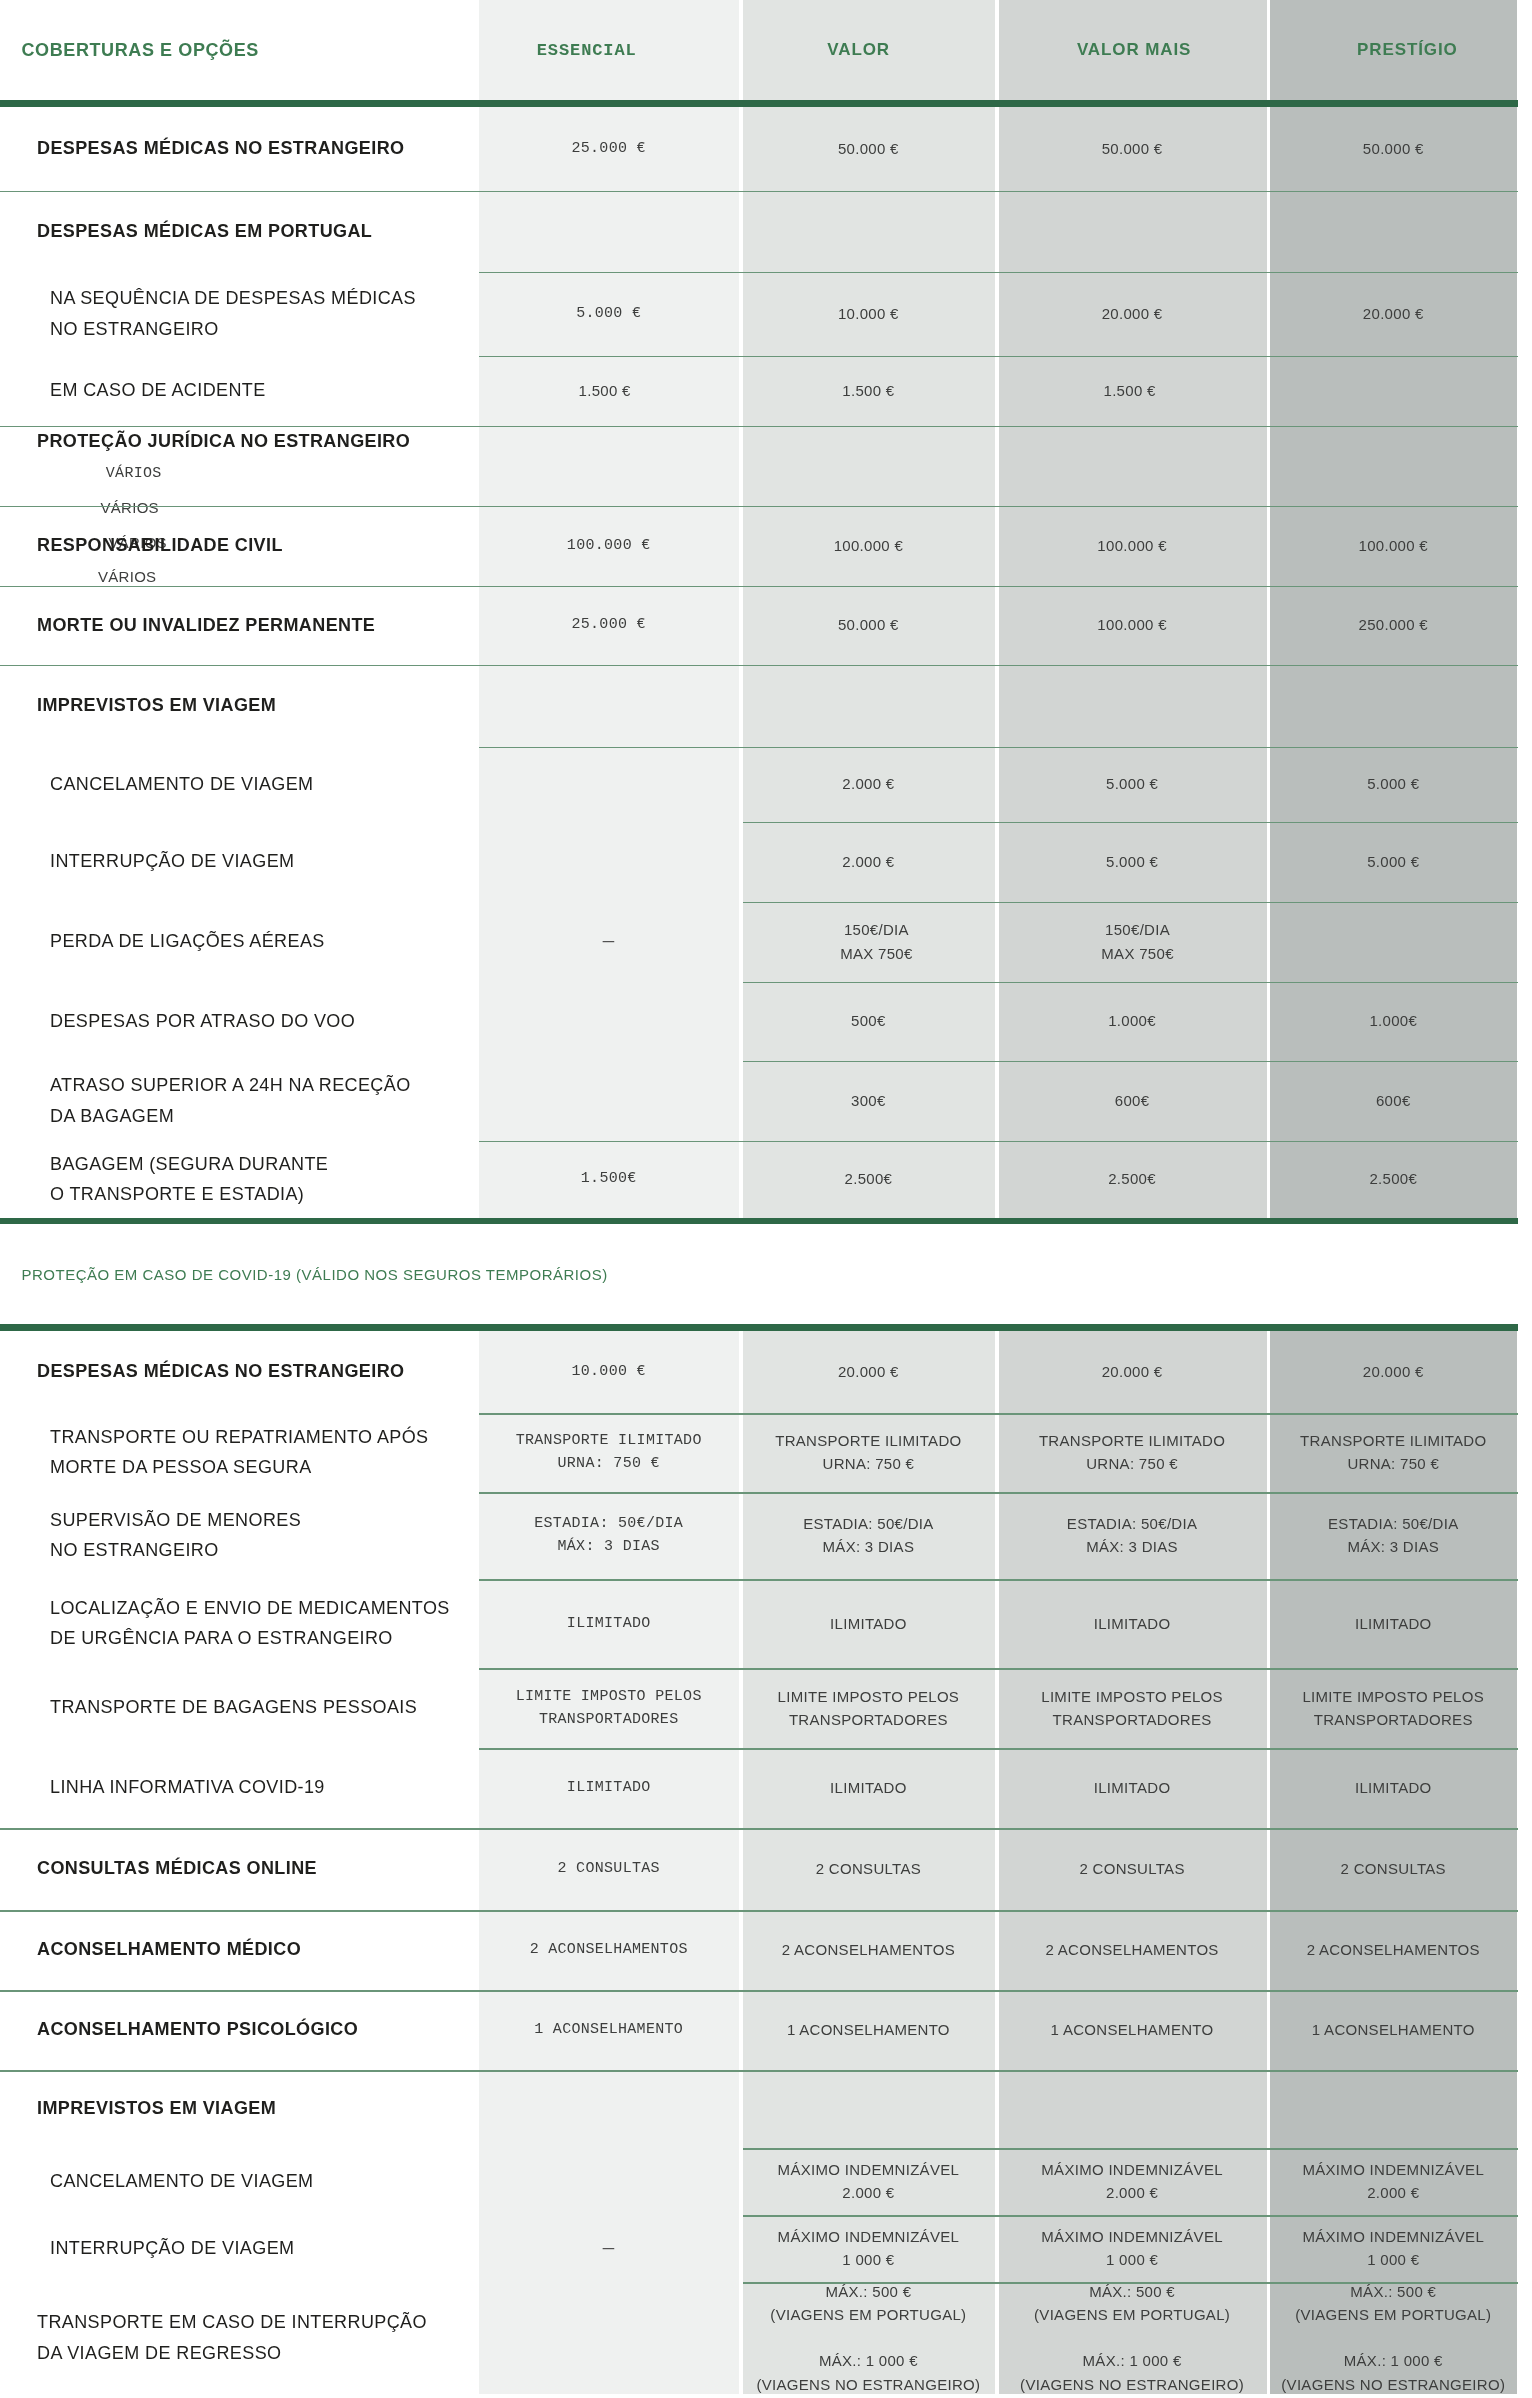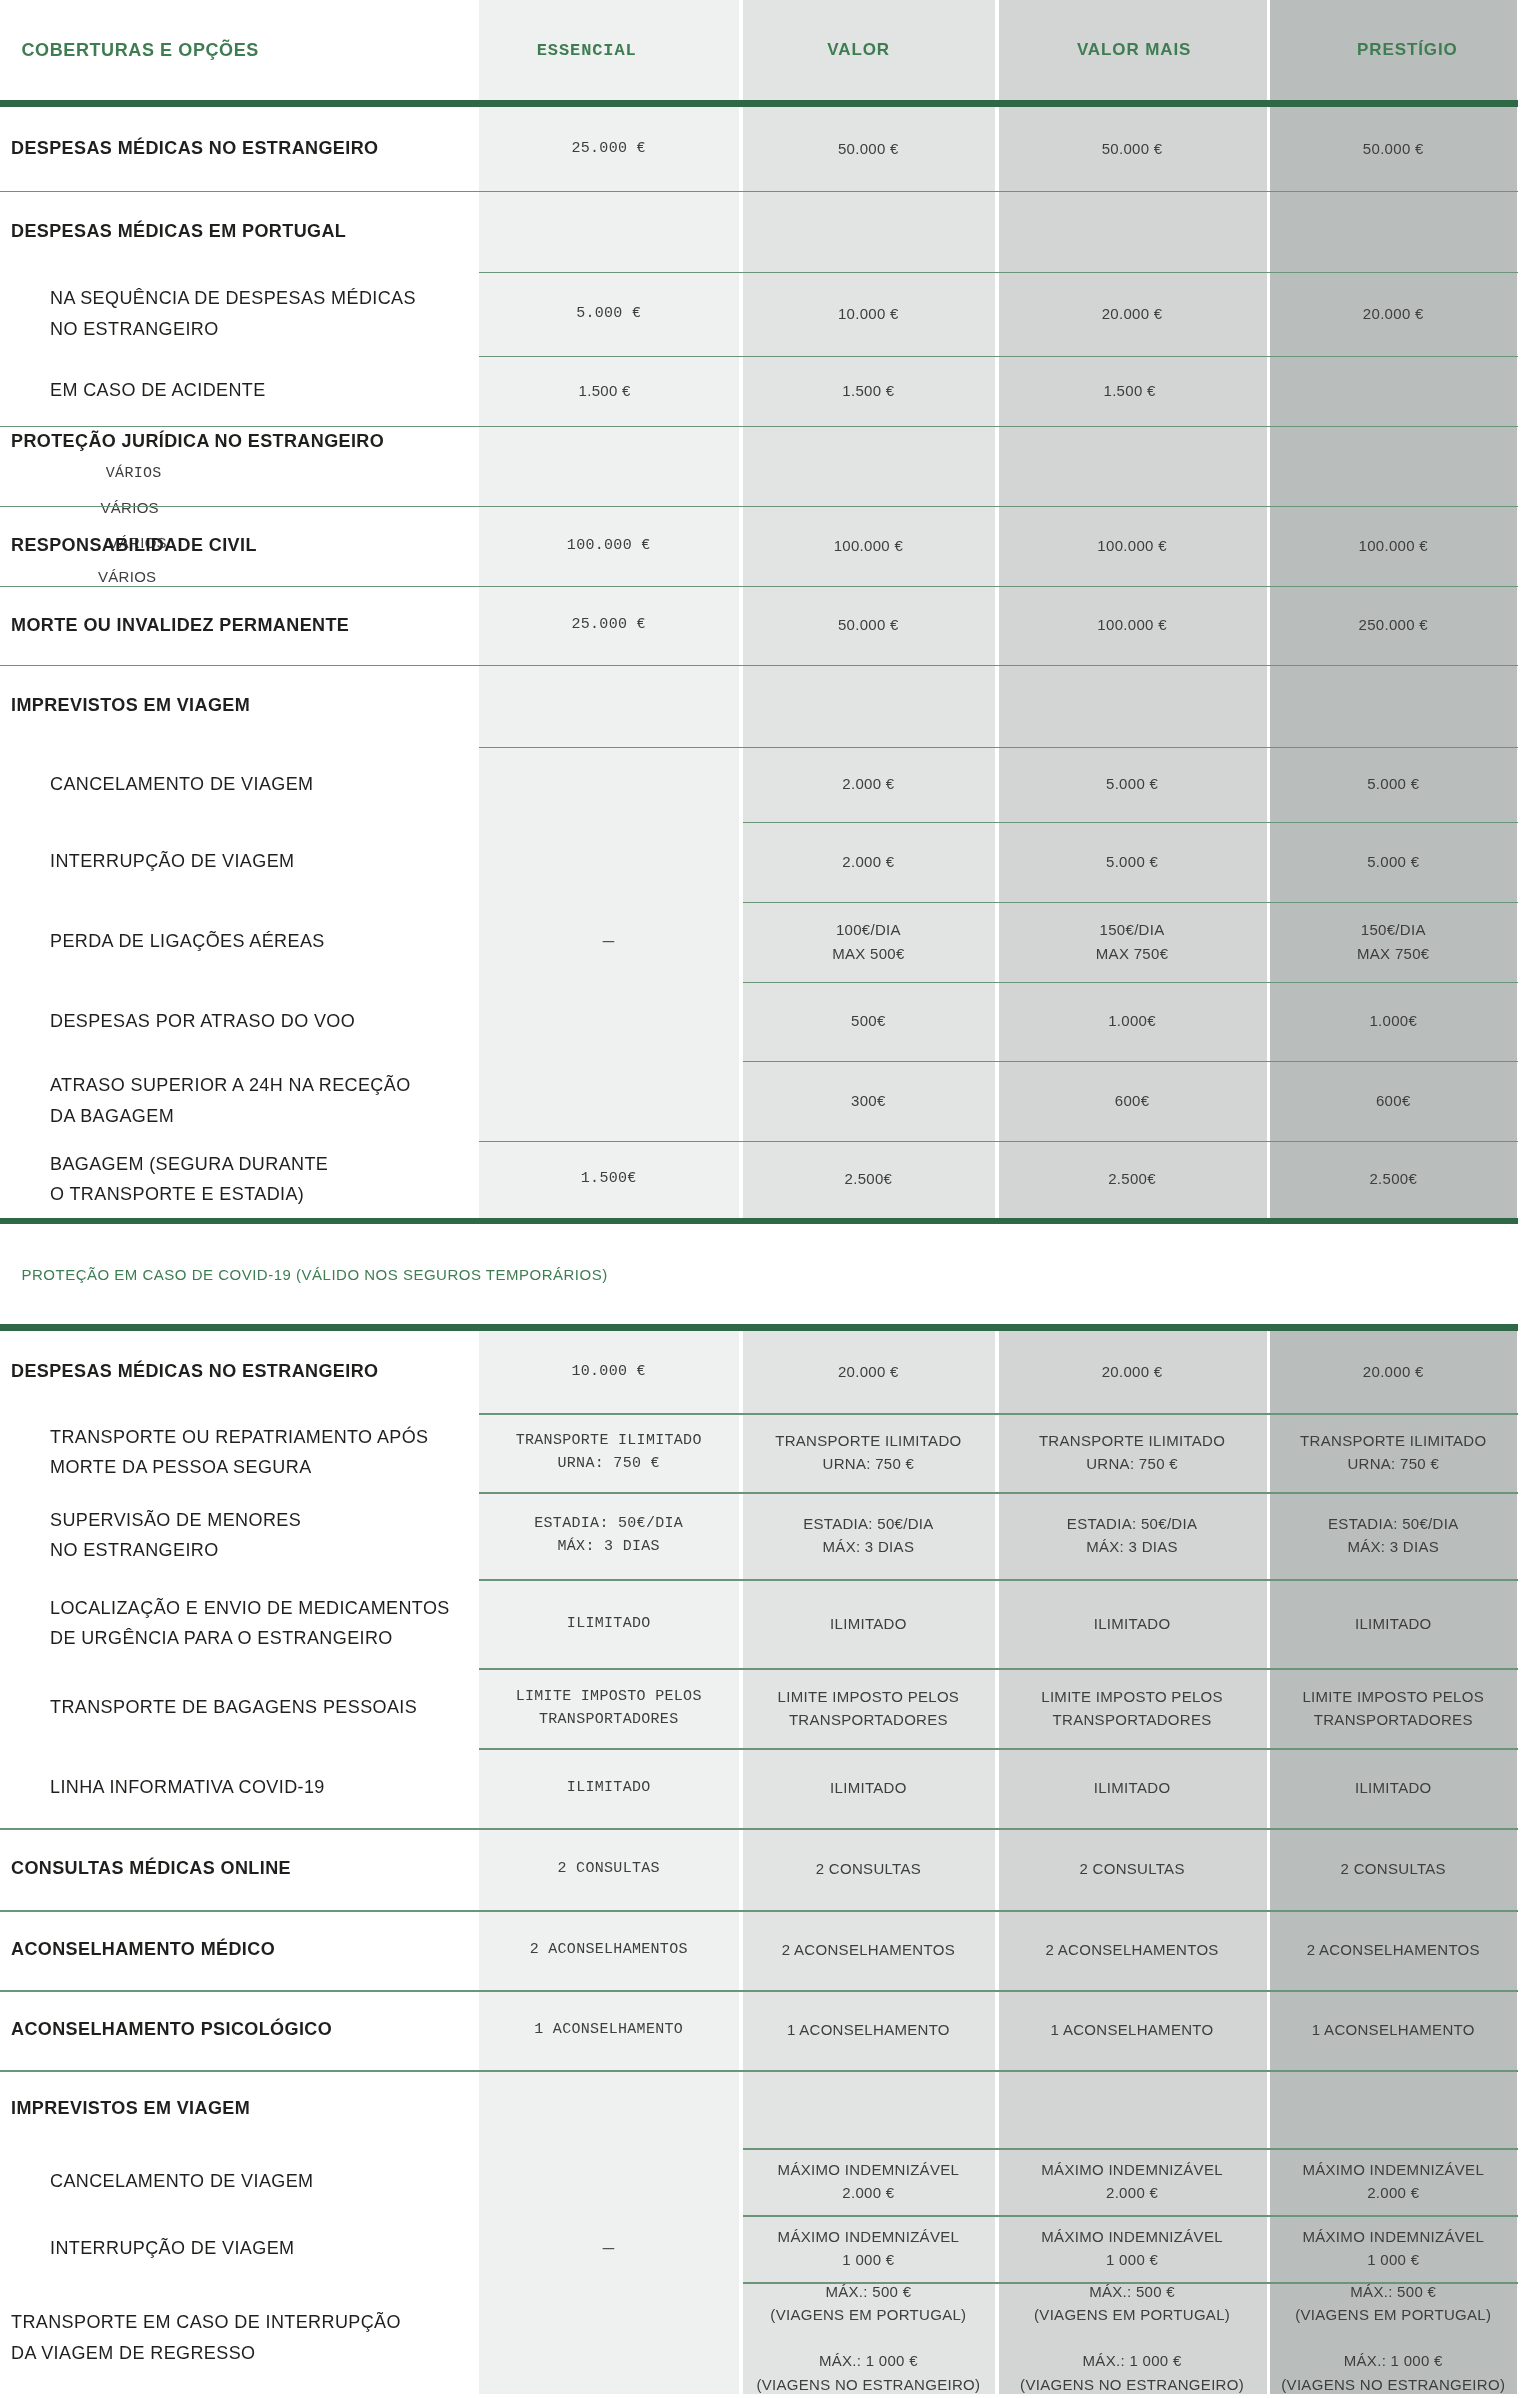--- a/index.html
+++ b/index.html
@@ -46,21 +46,21 @@
     position:relative;z-index:1;
     display:flex;align-items:stretch;
   }
   .sep{position:absolute;top:0;height:1.9px;right:0;background:var(--green-thin);z-index:3;}
   .sep-full{left:0;}
   .sep-ess{left:var(--x-ess);}
   .sep-valor{left:var(--x-valor);}
   .c-label{
     width:var(--w-label);
     display:flex;align-items:center;
-    padding-left:11px;padding-right:24px;
+    padding-left:37px;padding-right:24px;
     box-sizing:border-box;
     font-size:18px;line-height:1.7;
     letter-spacing:0.4px;
     color:var(--label-col);
     white-space:pre-line;
   }
   .c-label.bold{font-weight:700;}
   .c-label.indent{padding-left:50px;}
   .cell{
     display:flex;align-items:center;justify-content:center;
@@ -197,22 +197,20 @@
     <div class="c-label indent">INTERRUPÇÃO DE VIAGEM</div>
     <div class="cell c-ess"></div>
     <div class="cell c-valor">2.000 €</div>
     <div class="cell c-vmais">5.000 €</div>
     <div class="cell c-prest">5.000 €</div>
   </div>
       <div class="row" style="height: 80px;">
     <div class="sep sep-valor"></div>
     <div class="c-label indent">PERDA DE LIGAÇÕES AÉREAS</div>
     <div class="cell c-ess dash">—</div>
-    <div class="cell c-valor">100€/DIA
-MAX 500€</div>
     <div class="cell c-vmais">150€/DIA
 MAX 750€</div>
     <div class="cell c-prest">150€/DIA
 MAX 750€</div>
   </div>
       <div class="row" style="height: 79px;">
     <div class="sep sep-valor"></div>
     <div class="c-label indent">DESPESAS POR ATRASO DO VOO</div>
     <div class="cell c-ess"></div>
     <div class="cell c-valor">500€</div>

